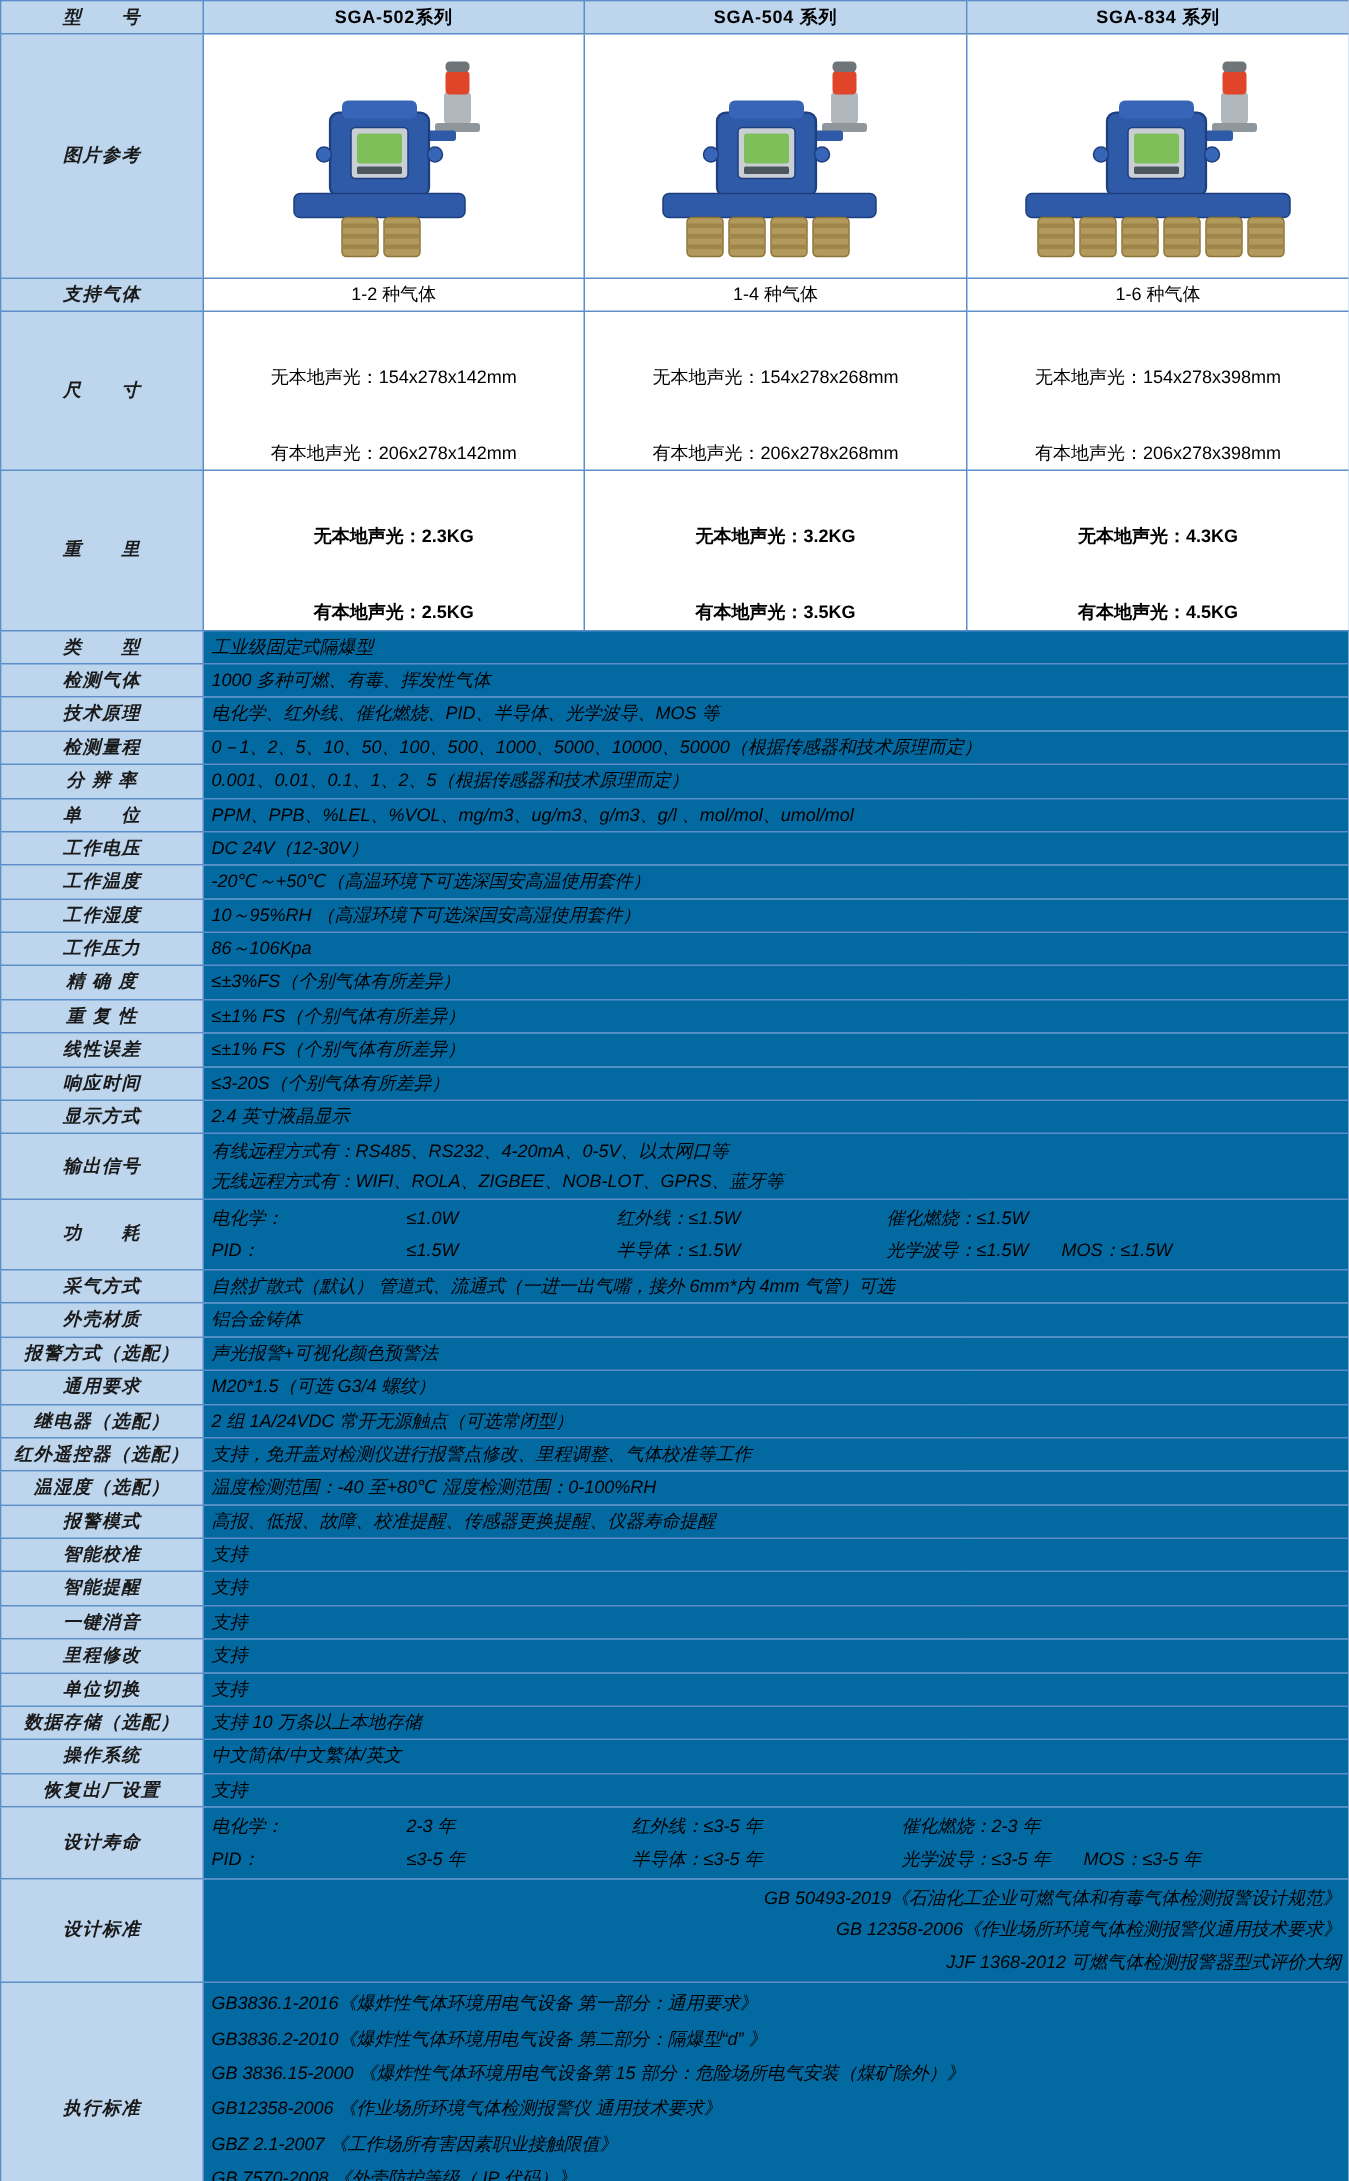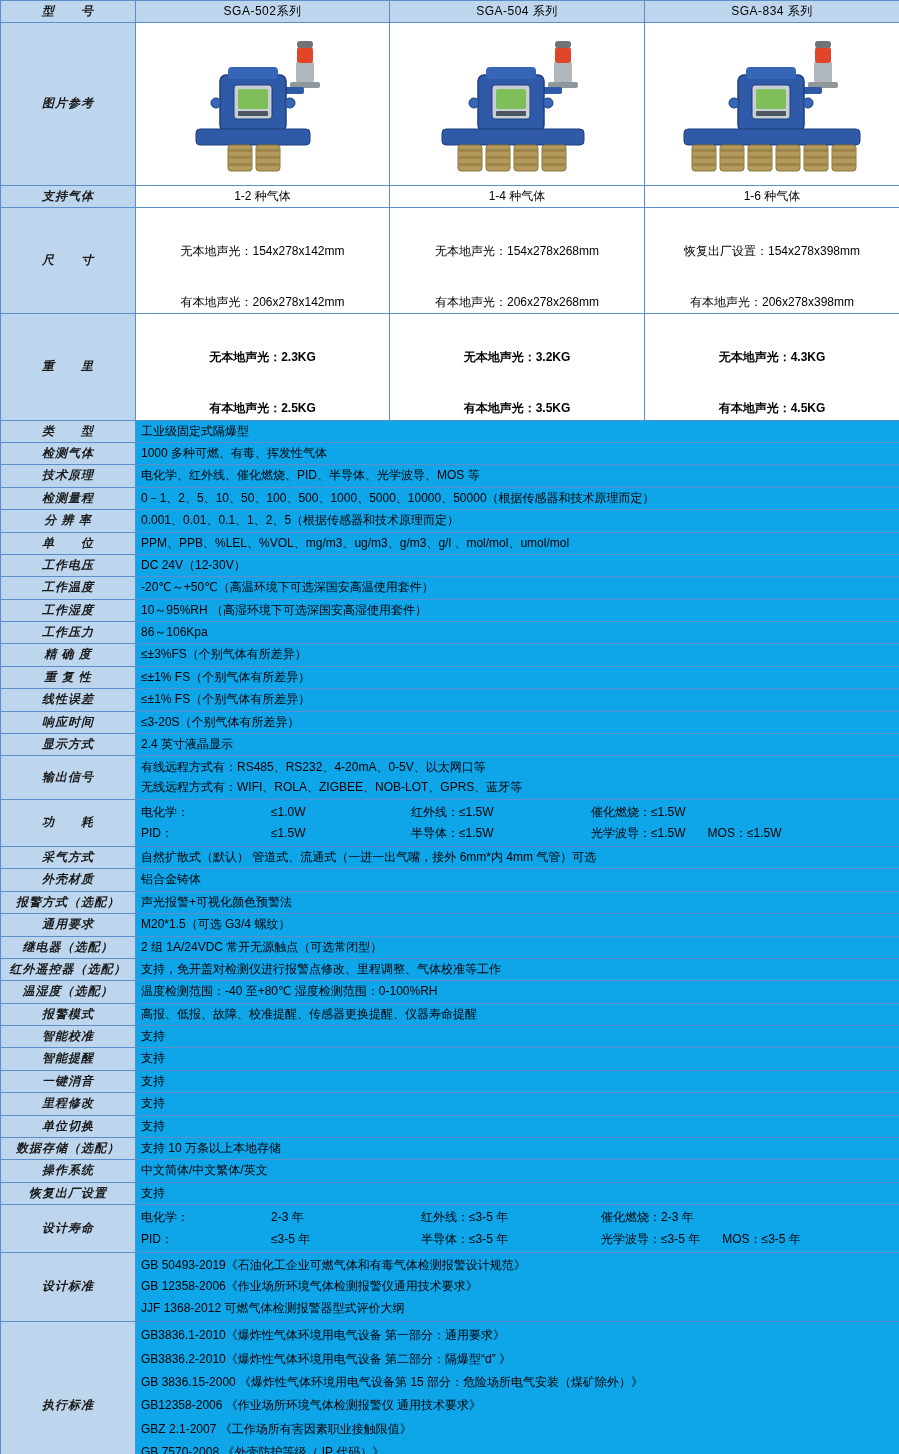--- a/index.html
+++ b/index.html
@@ -29,27 +29,28 @@
     width: 135px;
     background: #bdd6ee;
     text-align: center;
     font-weight: bold;
     color: #1a1a1a;
     letter-spacing: 1px;
     font-size: 12.5px;
     font-style: italic;
   }
   td.val {
-    background: #0ea5e9;
+    background: #0369a1;
     padding-left: 8px;
+    font-style: italic;
   }
   td.modelhead {
     background: #bdd6ee;
     text-align: center;
-    font-weight: normal;
+    font-weight: bold;
     font-size: 12.5px;
     letter-spacing: 0.5px;
   }
   td.ctr {
     text-align: center;
   }
   td.imgcell {
     background: #ffffff;
     text-align: center;
     padding: 6px 0 4px 0;
@@ -60,21 +61,21 @@
     grid-template-columns: 130px 140px 180px 1fr;
     row-gap: 3px;
     padding: 2px 0;
   }
   .grid-life {
     display: grid;
     grid-template-columns: 130px 150px 180px 1fr;
     row-gap: 4px;
     padding: 2px 0;
   }
-  .stdlist div { padding: 2px 0; }
+  .stdlist div { padding: 2px 0; text-align: right; }
   .exelist div { padding: 3px 0; }
   .sub { padding: 1px 0; }
   .sz { text-align: center; }
   
   .device { position: relative; display: inline-block; }
   svg.dev { display: block; }
 </style>
 </head>
 <body>
 
@@ -234,21 +235,21 @@
       <td class="label">尺　　寸</td>
       <td class="two-line sz">
         <div>无本地声光：154x278x142mm</div>
         <div>有本地声光：206x278x142mm</div>
       </td>
       <td class="two-line sz">
         <div>无本地声光：154x278x268mm</div>
         <div>有本地声光：206x278x268mm</div>
       </td>
       <td class="two-line sz">
-        <div>恢复出厂设置：154x278x398mm</div>
+        <div>无本地声光：154x278x398mm</div>
         <div>有本地声光：206x278x398mm</div>
       </td>
     </tr>
 
     <tr>
       <td class="label">重　　里</td>
       <td class="two-line sz" style="font-weight:bold">
         <div>无本地声光：2.3KG</div>
         <div>有本地声光：2.5KG</div>
       </td>
@@ -432,21 +433,21 @@
       <td class="val stdlist" colspan="3">
         <div>GB 50493-2019《石油化工企业可燃气体和有毒气体检测报警设计规范》</div>
         <div>GB 12358-2006《作业场所环境气体检测报警仪通用技术要求》</div>
         <div>JJF 1368-2012 可燃气体检测报警器型式评价大纲</div>
       </td>
     </tr>
 
     <tr>
       <td class="label">执行标准</td>
       <td class="val exelist" colspan="3">
-        <div>GB3836.1-2010《爆炸性气体环境用电气设备 第一部分：通用要求》</div>
+        <div>GB3836.1-2016《爆炸性气体环境用电气设备 第一部分：通用要求》</div>
         <div>GB3836.2-2010《爆炸性气体环境用电气设备 第二部分：隔爆型“d” 》</div>
         <div>GB 3836.15-2000 《爆炸性气体环境用电气设备第 15 部分：危险场所电气安装（煤矿除外）》</div>
         <div>GB12358-2006 《作业场所环境气体检测报警仪 通用技术要求》</div>
         <div>GBZ 2.1-2007 《工作场所有害因素职业接触限值》</div>
         <div>GB 7570-2008 《外壳防护等级（ IP 代码）》</div>
         <div>Q/SGA 01-2014《深国安电子科技有限公司企业执行标准》</div>
       </td>
     </tr>
     <tr>
       <td class="label">防爆等级</td>

